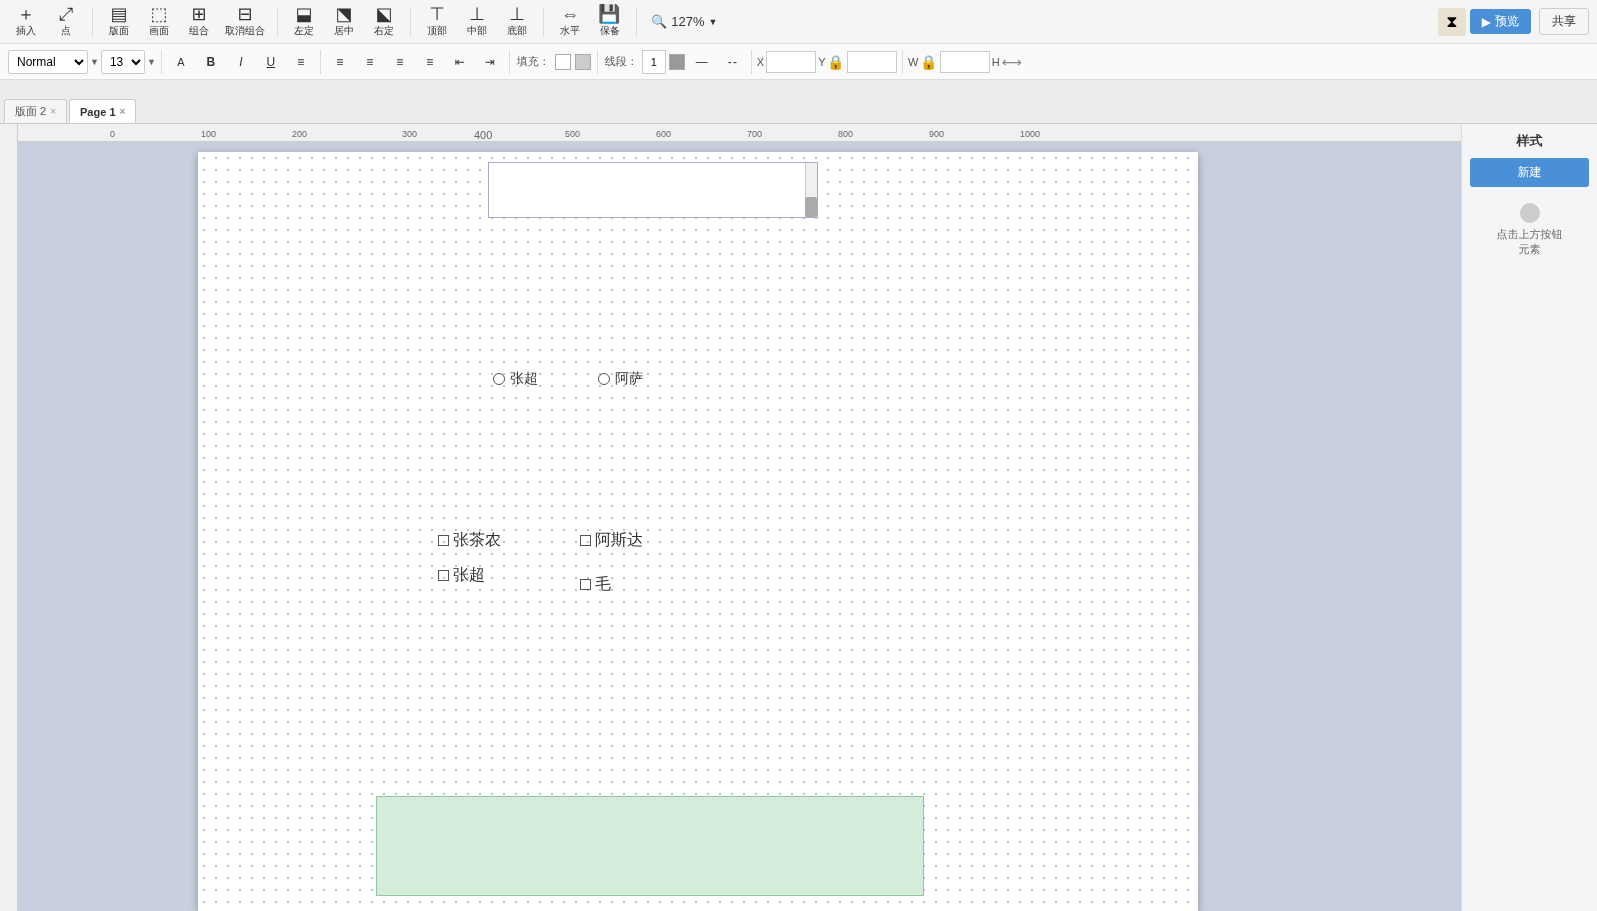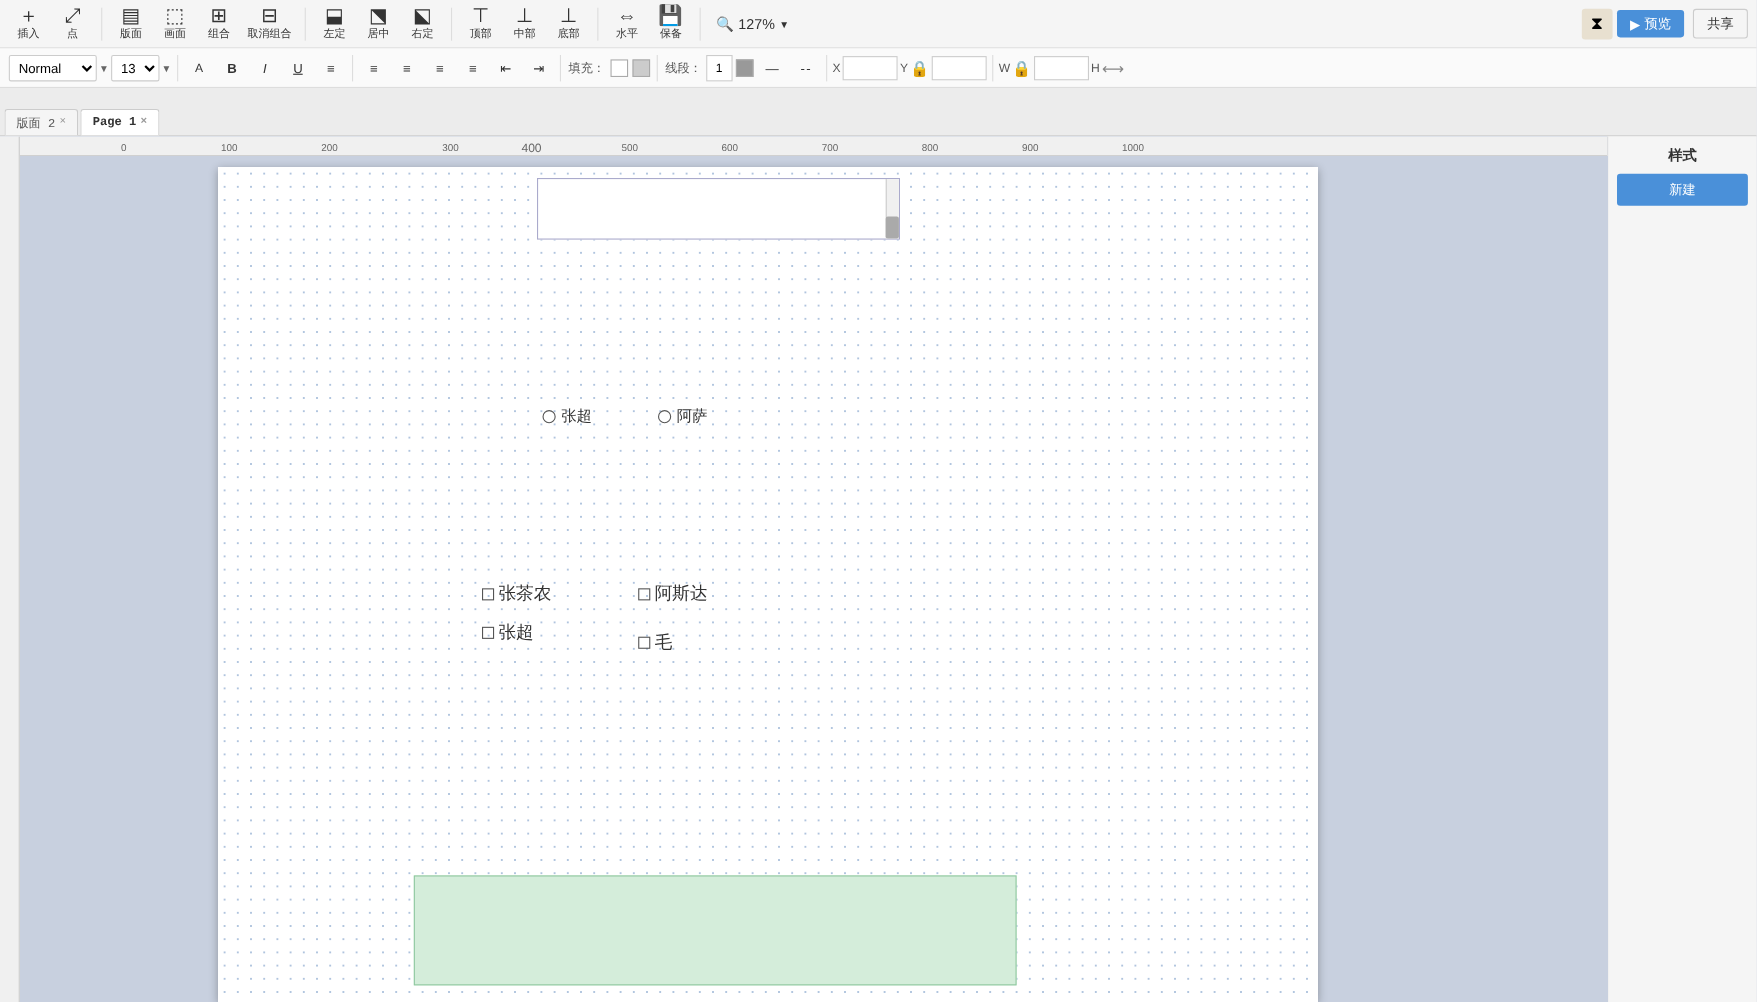--- a/index.html
+++ b/index.html
@@ -134,21 +134,20 @@
 
     
     .tab-bar {
       height: 44px;
       background: #ececec;
       border-bottom: 1px solid #ccc;
       display: flex;
       align-items: flex-end;
       padding: 0 4px;
       gap: 2px;
-      font-family: Liberation Mono, monospace;
     }
     .tab-item {
       height: 24px;
       padding: 0 10px;
       border: 1px solid #ccc;
       border-bottom: none;
       border-radius: 3px 3px 0 0;
       background: #f5f5f5;
       font-size: 11px;
       color: #555;
@@ -606,15 +605,20 @@
         </div>
       </div>
     </div>
   </div>
 
   <div class="right-panel">
     <div class="right-panel-title">样式</div>
     <button class="apply-btn">
       <span>新建</span>
     </button>
+    <div class="style-info">
+      <div class="style-circle"></div>
+      <div>点击上方按钮</div>
+      <div>元素</div>
+    </div>
   </div>
 
 </div>
 
 </body></html>

